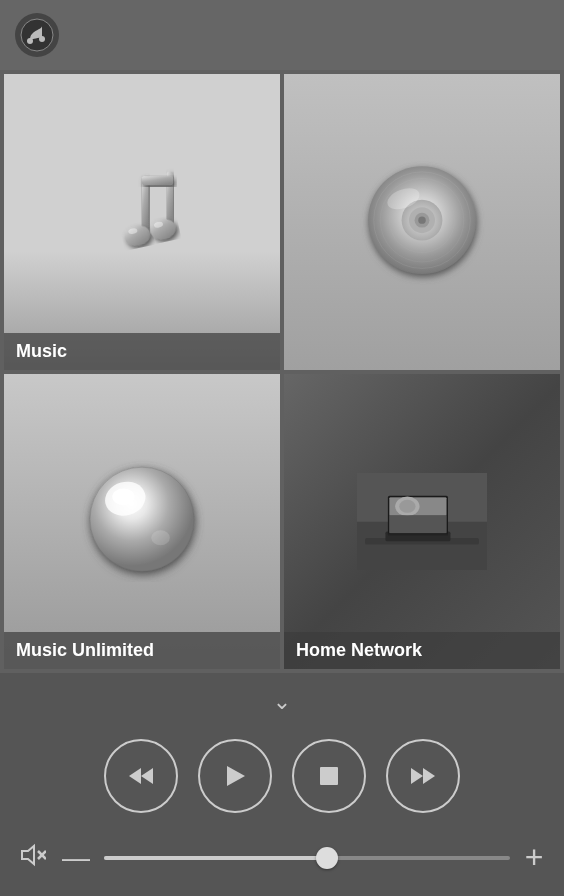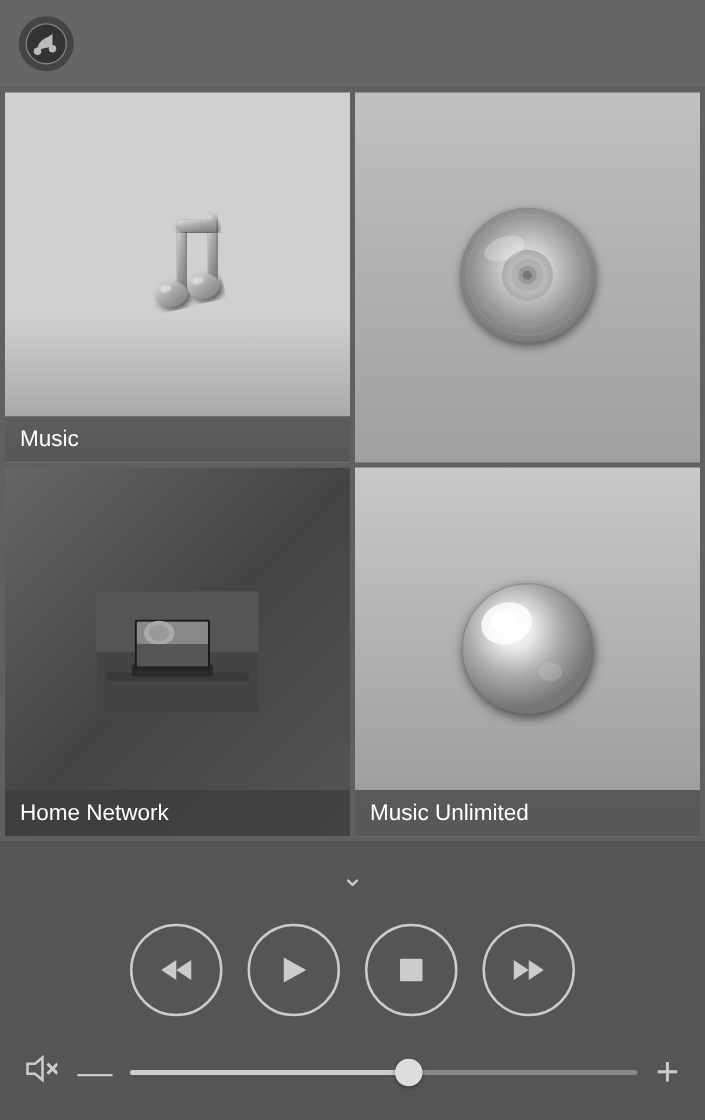--- a/index.html
+++ b/index.html
@@ -84,21 +84,21 @@
 
     .cell-label {
       position: absolute;
       bottom: 0;
       left: 0;
       right: 0;
       background: rgba(60,60,60,0.7);
       color: #fff;
       font-size: 18px;
       padding: 8px 12px;
-      font-weight: 400;
+      font-weight: 700;
     }
 
     
     .music-note-icon {
       width: 110px;
       height: 110px;
     }
 
     
     .cd-icon {
@@ -304,46 +304,20 @@
 
         <circle cx="70" cy="68" r="22" fill="url(#cdInner)"></circle>
         <circle cx="70" cy="68" r="14" fill="#b0b0b0"></circle>
         <circle cx="70" cy="68" r="8" fill="#999"></circle>
 
         <circle cx="70" cy="68" r="4" fill="#777"></circle>
 
         <ellipse cx="50" cy="45" rx="18" ry="10" fill="rgba(255,255,255,0.25)" transform="rotate(-20,50,45)"></ellipse>
       </svg>
     </div>
-  </div>
-
-  <div class="grid-cell cell-home">
-    <div class="laptop-container">
-      <svg class="laptop-svg" viewBox="0 0 160 120">
-
-        <rect x="0" y="0" width="160" height="120" fill="#555"></rect>
-        <rect x="0" y="60" width="160" height="60" fill="#444"></rect>
-
-        <rect x="10" y="80" width="140" height="8" rx="2" fill="#3a3a3a"></rect>
-
-        <rect x="35" y="72" width="80" height="12" rx="2" fill="#2a2a2a"></rect>
-
-        <rect x="38" y="28" width="74" height="48" rx="2" fill="#1a1a1a"></rect>
-
-        <rect x="40" y="30" width="70" height="44" rx="1" fill="#666"></rect>
-        <rect x="40" y="30" width="70" height="22" rx="1" fill="#888"></rect>
-
-        <ellipse cx="62" cy="41" rx="15" ry="12" fill="#aaa"></ellipse>
-        <ellipse cx="62" cy="41" rx="10" ry="8" fill="#999"></ellipse>
-        <rect x="40" y="52" width="70" height="22" fill="#555"></rect>
-
-        <rect x="38" y="74" width="74" height="3" rx="1" fill="#222"></rect>
-      </svg>
-    </div>
-    <div class="cell-label">Home Network</div>
   </div>
 
   <div class="grid-cell cell-unlimited">
     <div class="grid-cell-inner">
       <svg class="orb-icon" viewBox="0 0 140 140">
         <defs>
           <radialGradient id="orbGrad" cx="40%" cy="35%" r="60%">
             <stop offset="0%" style="stop-color:#ffffff"></stop>
             <stop offset="25%" style="stop-color:#e8e8e8"></stop>
             <stop offset="60%" style="stop-color:#aaa"></stop>
@@ -365,20 +339,46 @@
         <ellipse cx="50" cy="44" rx="12" ry="9" fill="rgba(255,255,255,0.95)"></ellipse>
 
         <ellipse cx="90" cy="88" rx="10" ry="8" fill="rgba(255,255,255,0.15)"></ellipse>
 
         <circle cx="70" cy="68" r="56" fill="none" stroke="rgba(100,100,100,0.3)" stroke-width="1"></circle>
       </svg>
     </div>
     <div class="cell-label">Music Unlimited</div>
   </div>
 
+  <div class="grid-cell cell-home">
+    <div class="laptop-container">
+      <svg class="laptop-svg" viewBox="0 0 160 120">
+
+        <rect x="0" y="0" width="160" height="120" fill="#555"></rect>
+        <rect x="0" y="60" width="160" height="60" fill="#444"></rect>
+
+        <rect x="10" y="80" width="140" height="8" rx="2" fill="#3a3a3a"></rect>
+
+        <rect x="35" y="72" width="80" height="12" rx="2" fill="#2a2a2a"></rect>
+
+        <rect x="38" y="28" width="74" height="48" rx="2" fill="#1a1a1a"></rect>
+
+        <rect x="40" y="30" width="70" height="44" rx="1" fill="#666"></rect>
+        <rect x="40" y="30" width="70" height="22" rx="1" fill="#888"></rect>
+
+        <ellipse cx="62" cy="41" rx="15" ry="12" fill="#aaa"></ellipse>
+        <ellipse cx="62" cy="41" rx="10" ry="8" fill="#999"></ellipse>
+        <rect x="40" y="52" width="70" height="22" fill="#555"></rect>
+
+        <rect x="38" y="74" width="74" height="3" rx="1" fill="#222"></rect>
+      </svg>
+    </div>
+    <div class="cell-label">Home Network</div>
+  </div>
+
 </div>
 
 <div id="bottom-controls">
 
   <div id="chevron-row">
     <span class="chevron-down">⌄</span>
   </div>
 
   <div id="transport-row">
     <button class="transport-btn">

